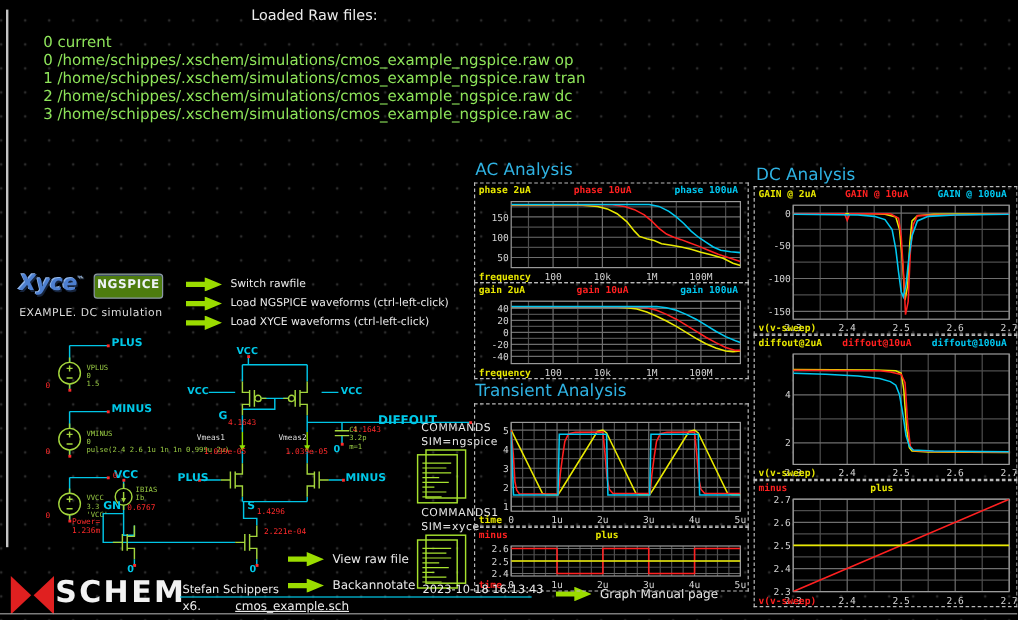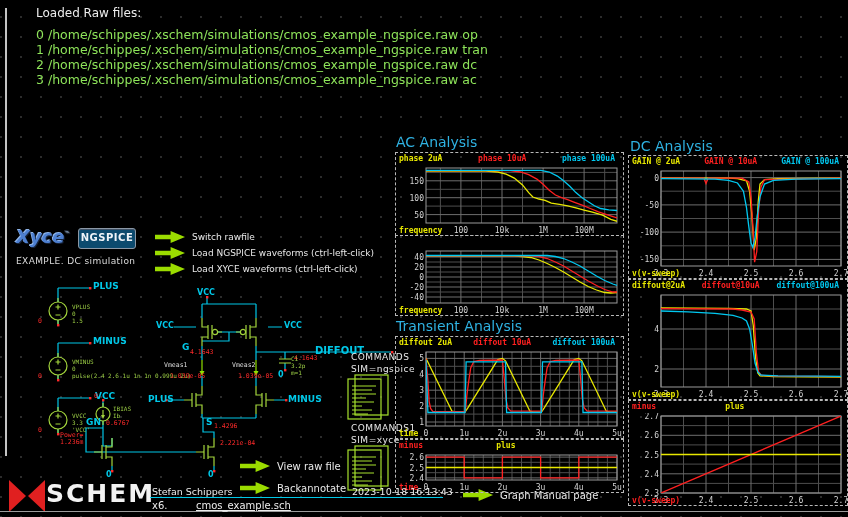--- a/index.html
+++ b/index.html
@@ -3,27 +3,27 @@
 <meta charset="utf-8">
 <style>
   html,body{margin:0;padding:0;background:#000;}
   #screen{position:relative;width:848px;height:517px;background:#000;overflow:hidden;
           font-family:"DejaVu Sans",sans-serif;}
   #screen::before{content:'';position:absolute;inset:0;
     background-image:radial-gradient(circle,#2c2c2c 1px,transparent 1.4px);
     background-size:20px 20px;background-position:11px 7px;}
   
   #console{position:absolute;left:36px;top:6px;z-index:2;}
-  #console .c-head{color:#ececec;font-size:12px;margin-bottom:7px;}
+  #console .c-head{color:#ececec;font-size:12px;margin-bottom:7px;text-align:center;}
   .c-line{color:#8ee45a;font-size:12.5px;line-height:15px;white-space:pre;}
   
   #xyce-logo{position:absolute;left:16px;top:226px;color:#4d7fd0;font:bold italic 18px "DejaVu Sans",sans-serif;
      text-shadow:1px 1px 0 #16243c,-1px -1px 0 #8fb4e8;}
   #xyce-logo sup{font-size:6px;color:#9ab;}
-  #ngspice-logo{position:absolute;left:78px;top:228px;width:56px;height:19px;background:#0c4a6e;
+  #ngspice-logo{position:absolute;left:78px;top:228px;width:56px;height:19px;background:#4d7c0f;
      border:1px solid #8b97a5;border-radius:3px;color:#eef3f8;font:bold 10px "DejaVu Sans",sans-serif;
      text-align:center;line-height:18px;letter-spacing:.5px;box-shadow:inset 0 1px 0 #3e5166;}
   #desc{position:absolute;left:16px;top:255px;color:#dcdcdc;font-size:9px;line-height:12.5px;letter-spacing:.4px;}
   
   .action{position:absolute;display:flex;align-items:center;gap:7px;color:#e9e9e9;
      font-size:9px;white-space:nowrap;z-index:3;}
   .action.big{font-size:10px;}
   .arr{width:30px;height:12px;background:#9bdc00;flex:none;
      clip-path:polygon(0 32%,52% 32%,52% 0,100% 50%,52% 100%,52% 68%,0 68%);}
   
@@ -59,20 +59,21 @@
 </head>
 <body>
 
 <div id="screen">
 
   <div id="left-border"></div>
 
   <div id="console">
     <div class="c-head">Loaded Raw files:</div>
     <div id="console-lines">
+        <div class="c-line">0 current</div>
         <div class="c-line">0 /home/schippes/.xschem/simulations/cmos_example_ngspice.raw op</div>
         <div class="c-line">1 /home/schippes/.xschem/simulations/cmos_example_ngspice.raw tran</div>
         <div class="c-line">2 /home/schippes/.xschem/simulations/cmos_example_ngspice.raw dc</div>
         <div class="c-line">3 /home/schippes/.xschem/simulations/cmos_example_ngspice.raw ac</div>
       </div>
   </div>
 
   <div id="xyce-logo"><span>Xyce</span><sup>™</sup></div>
   <div id="ngspice-logo">NGSPICE</div>
   <div id="desc">
@@ -273,20 +274,25 @@
         <rect x="30" y="3" width="191" height="55" fill="none" stroke="#9a9a9a"></rect>
         <g clip-path="url(#cp0)">
           <polyline points="30.0,6.0 89.6,6.0 101.9,7.0 110.1,9.1 118.3,13.1 126.5,19.9 132.7,27.6 136.8,32.0 143.0,34.0 149.1,35.4 155.3,38.1 163.5,39.4 171.7,40.8 179.9,42.8 188.1,45.2 196.4,47.2 206.6,50.2 214.8,54.3 221.0,56.3" fill="none" stroke="#e8e800" stroke-width="1.3"></polyline>
           <polyline points="30.0,5.7 114.2,5.7 124.5,7.0 132.7,9.7 140.9,14.1 147.1,19.2 153.2,25.3 159.4,30.0 165.5,32.7 171.7,34.7 177.9,37.1 186.1,40.1 194.3,43.5 202.5,46.9 210.7,49.6 221.0,52.9" fill="none" stroke="#ff2020" stroke-width="1.3"></polyline>
           <polyline points="30.0,5.4 145.0,5.4 153.2,7.0 161.4,11.1 167.6,15.8 173.8,21.2 179.9,27.6 186.1,32.7 192.2,36.7 198.4,40.8 204.6,43.5 212.8,44.8 221.0,45.5" fill="none" stroke="#00c8f0" stroke-width="1.3"></polyline>
         </g>
       </svg>
     <div class="xlabel" style="color: rgb(232, 232, 0);">frequency</div>
   </div>
   <div class="chart" id="chart1" style="left:395px;top:235px;width:227px;height:79px">
+    <div class="legend">
+        <span class="li" style="color: rgb(232, 232, 0);">gain 2uA</span>
+        <span class="li" style="color: rgb(255, 32, 32);">gain 10uA</span>
+        <span class="li" style="color: rgb(0, 200, 240);">gain 100uA</span>
+      </div>
     <svg width="227" height="67">
         <clipPath id="cp1">
           <rect x="30" y="3" width="191" height="52"></rect>
         </clipPath>
         <rect x="30" y="3" width="191" height="52" fill="#000"></rect>
         <line x1="44.4" y1="3" x2="44.4" y2="55" stroke="#4e4e4e" stroke-width="1"></line>
         <line x1="85.5" y1="3" x2="85.5" y2="55" stroke="#4e4e4e" stroke-width="1"></line>
         <line x1="126.5" y1="3" x2="126.5" y2="55" stroke="#4e4e4e" stroke-width="1"></line>
         <line x1="167.6" y1="3" x2="167.6" y2="55" stroke="#4e4e4e" stroke-width="1"></line>
         <line x1="208.7" y1="3" x2="208.7" y2="55" stroke="#4e4e4e" stroke-width="1"></line>
@@ -315,25 +321,20 @@
         <rect x="30" y="3" width="191" height="52" fill="none" stroke="#9a9a9a"></rect>
         <g clip-path="url(#cp1)">
           <polyline points="30.0,8.0 118.3,8.0 126.5,8.5 134.7,9.5 143.0,12.0 151.2,15.5 159.4,19.5 167.6,24.0 175.8,29.0 184.0,34.0 192.2,38.5 200.5,42.0 208.7,44.5 214.8,45.0 221.0,44.5" fill="none" stroke="#e8e800" stroke-width="1.3"></polyline>
           <polyline points="30.0,7.8 134.7,7.8 143.0,8.5 151.2,10.5 159.4,14.0 167.6,18.0 175.8,23.0 184.0,28.0 192.2,33.0 200.5,37.5 208.7,41.5 216.9,44.0 221.0,44.0" fill="none" stroke="#ff2020" stroke-width="1.3"></polyline>
           <polyline points="30.0,7.5 151.2,7.5 159.4,8.5 167.6,10.5 175.8,14.0 184.0,18.0 192.2,23.0 200.5,28.0 208.7,32.5 216.9,36.0 221.0,37.5" fill="none" stroke="#00c8f0" stroke-width="1.3"></polyline>
         </g>
       </svg>
     <div class="xlabel" style="color: rgb(232, 232, 0);">frequency</div>
   </div>
   <div class="chart" id="chart2" style="left:395px;top:336px;width:227px;height:101px">
-    <div class="legend">
-        <span class="li" style="color: rgb(232, 232, 0);">diffout 2uA</span>
-        <span class="li" style="color: rgb(255, 32, 32);">diffout 10uA</span>
-        <span class="li" style="color: rgb(0, 200, 240);">diffout 100uA</span>
-      </div>
     <svg width="227" height="89">
         <clipPath id="cp2">
           <rect x="30" y="3" width="191" height="74"></rect>
         </clipPath>
         <rect x="30" y="3" width="191" height="74" fill="#000"></rect>
         <line x1="39.5" y1="3" x2="39.5" y2="77" stroke="#4e4e4e" stroke-width="1"></line>
         <line x1="49.1" y1="3" x2="49.1" y2="77" stroke="#4e4e4e" stroke-width="1"></line>
         <line x1="58.6" y1="3" x2="58.6" y2="77" stroke="#4e4e4e" stroke-width="1"></line>
         <line x1="77.8" y1="3" x2="77.8" y2="77" stroke="#4e4e4e" stroke-width="1"></line>
         <line x1="87.3" y1="3" x2="87.3" y2="77" stroke="#4e4e4e" stroke-width="1"></line>

